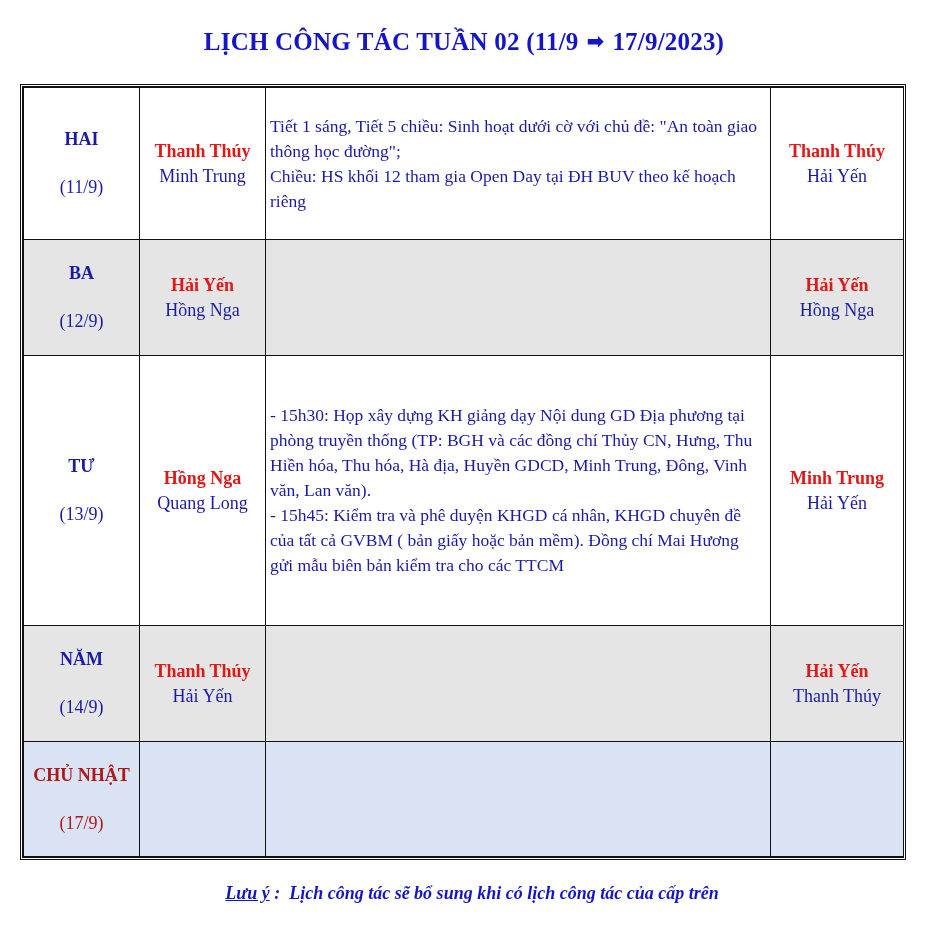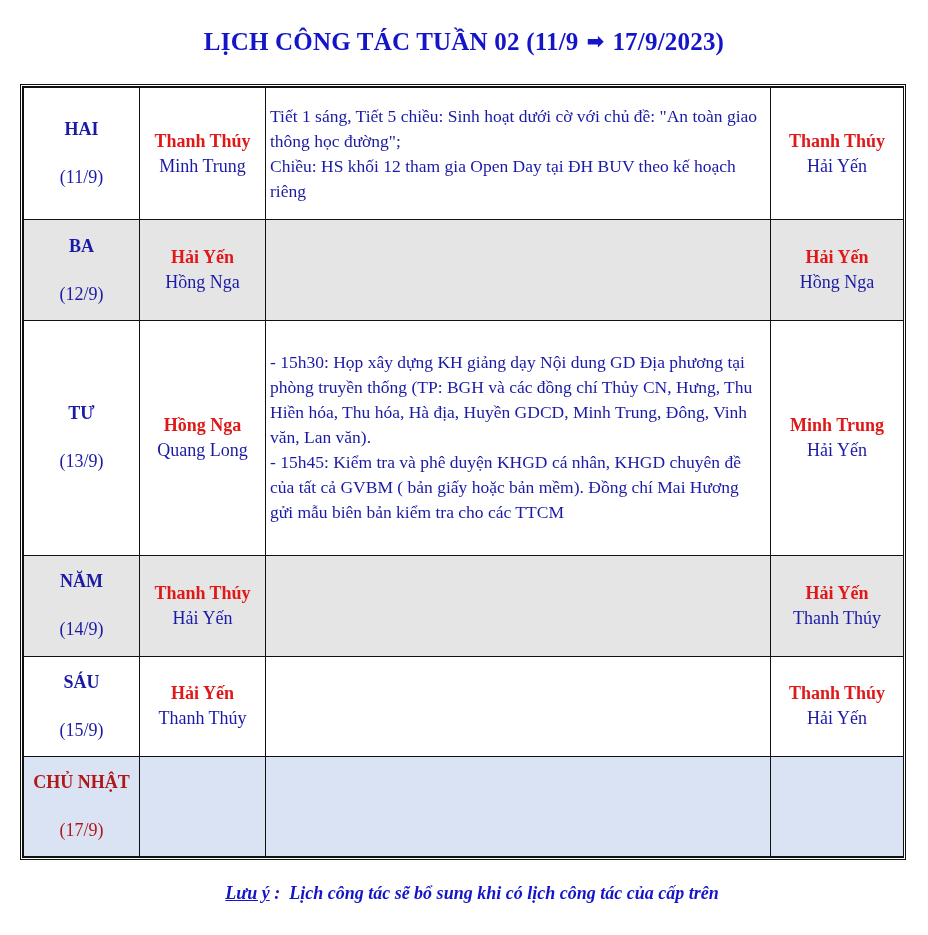--- a/index.html
+++ b/index.html
@@ -105,35 +105,20 @@
         <span class="line lead">Thanh Thúy</span>
         <span class="line sub">Hải Yến</span>
       </td>
       <td class="content"></td>
       <td>
         <span class="line lead">Hải Yến</span>
         <span class="line sub">Thanh Thúy</span>
       </td>
     </tr>
 
-    <tr class="r-white" style="height:80px">
-      <td>
-        <span class="line day">SÁU</span>
-        <span class="line date">(15/9)</span>
-      </td>
-      <td>
-        <span class="line lead">Hải Yến</span>
-        <span class="line sub">Thanh Thúy</span>
-      </td>
-      <td class="content"></td>
-      <td>
-        <span class="line lead">Thanh Thúy</span>
-        <span class="line sub">Hải Yến</span>
-      </td>
-    </tr>
 
 
     <tr class="r-sun sun" style="height:79px">
       <td>
         <span class="line day">CHỦ NHẬT</span>
         <span class="line date">(17/9)</span>
       </td>
       <td></td>
       <td class="content"></td>
       <td></td>

